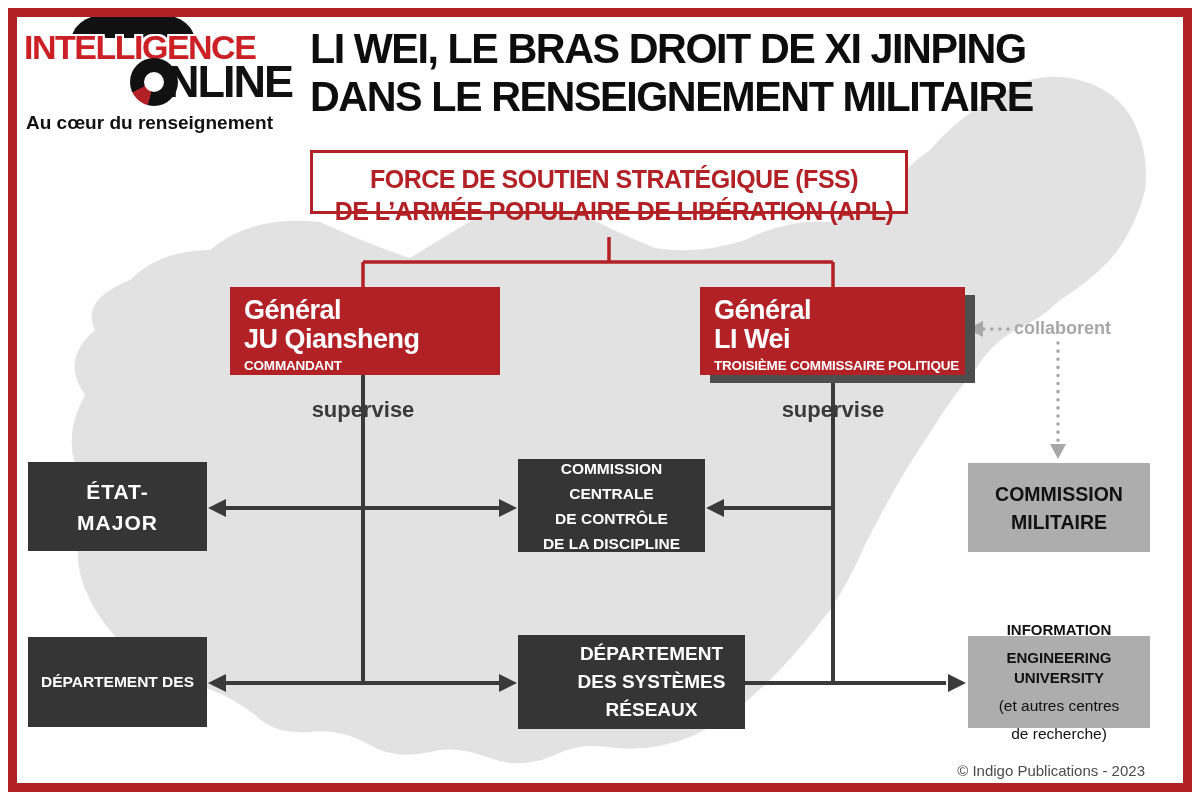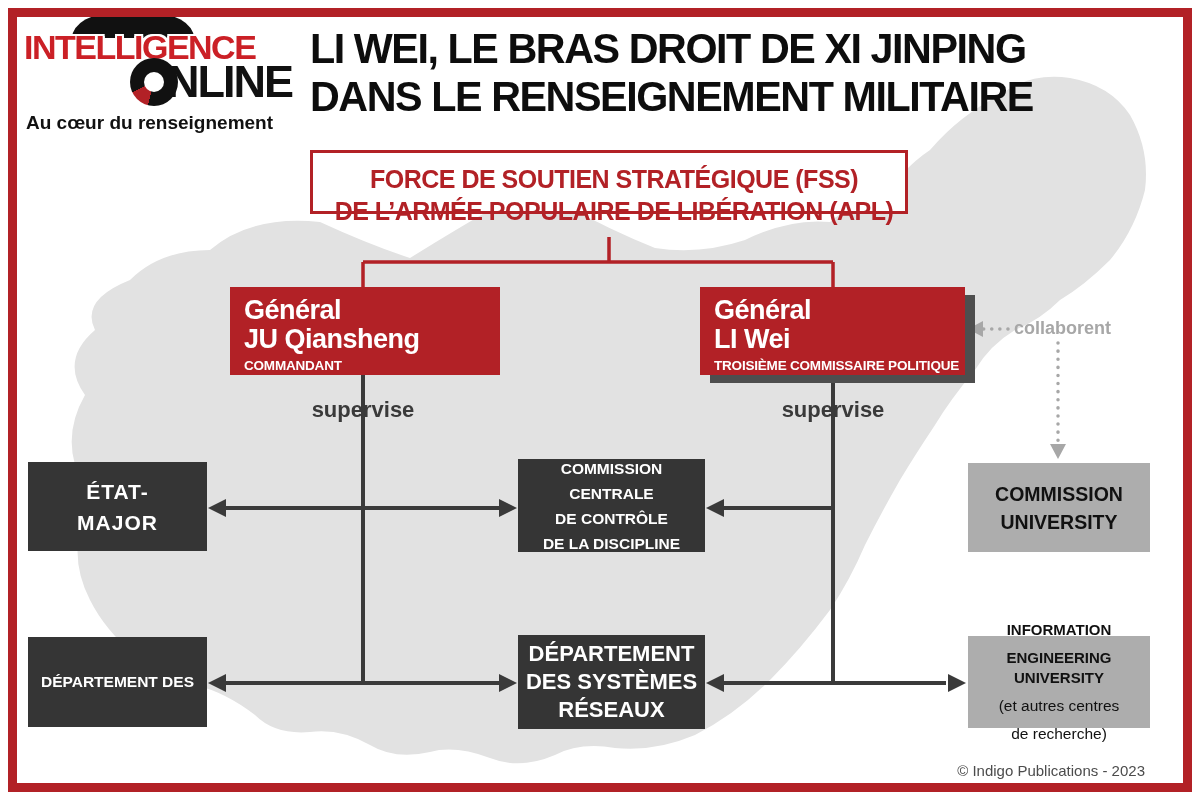--- a/index.html
+++ b/index.html
@@ -42,21 +42,21 @@
   .person-ju { left:230px; top:287px; width:270px; height:88px; }
   .person-li { left:700px; top:287px; width:265px; height:88px; box-shadow:10px 8px 0 #4e4e4e; }
   .person .rank, .person .name { font-size:27px; font-weight:800; line-height:29px; letter-spacing:-0.5px; }
   .person .role { font-size:13.5px; font-weight:700; margin-top:4px; letter-spacing:-0.2px; }
 
   .dbox { position:absolute; z-index:4; background:#353535; color:#fff; text-align:center;
           display:flex; flex-direction:column; justify-content:center; font-weight:700; }
   .etat { left:28px;  top:462px; width:179px; height:89px; font-size:21px; line-height:31px; letter-spacing:1px; }
   .ccd  { left:518px; top:459px; width:187px; height:93px; font-size:15.5px; line-height:25px; }
   .dss  { left:28px;  top:637px; width:179px; height:90px; font-size:15.5px; line-height:26px; }
-  .dsr  { left:518px; top:635px; width:187px; height:94px; font-size:22px; line-height:28px; }
+  .dsr  { left:518px; top:635px; width:187px; height:94px; font-size:19px; line-height:28px;padding-left:40px; }
 
   .gbox { position:absolute; z-index:4; background:#adadad; color:#111; text-align:center;
           display:flex; flex-direction:column; justify-content:center; font-weight:700; }
   .cmc { left:968px; top:463px; width:182px; height:89px; font-size:19.5px; line-height:28px; }
   .ieu { left:968px; top:636px; width:182px; height:92px; font-size:15px; line-height:20px;gap:8px; }
   .ieu .normal { font-weight:400; font-size:15.5px; }
 
   
   .sup { position:absolute; z-index:4; width:110px; text-align:center; font-size:22px;
          font-weight:800; color:#3a3a3a; }
@@ -172,21 +172,21 @@
     <div>DÉPARTEMENT DES</div>
   </div>
   <div class="dbox dsr">
     <div>DÉPARTEMENT</div>
     <div>DES SYSTÈMES</div>
     <div>RÉSEAUX</div>
   </div>
 
   <div class="gbox cmc">
     <div>COMMISSION</div>
-    <div>UNIVERSITY</div>
+    <div>MILITAIRE</div>
   </div>
   <div class="gbox ieu">
     <div>INFORMATION</div>
     <div>ENGINEERING UNIVERSITY</div>
     <div class="normal">(et autres centres</div>
     <div class="normal">de recherche)</div>
   </div>
 
   <div class="copyright">© Indigo Publications - 2023</div>
 

